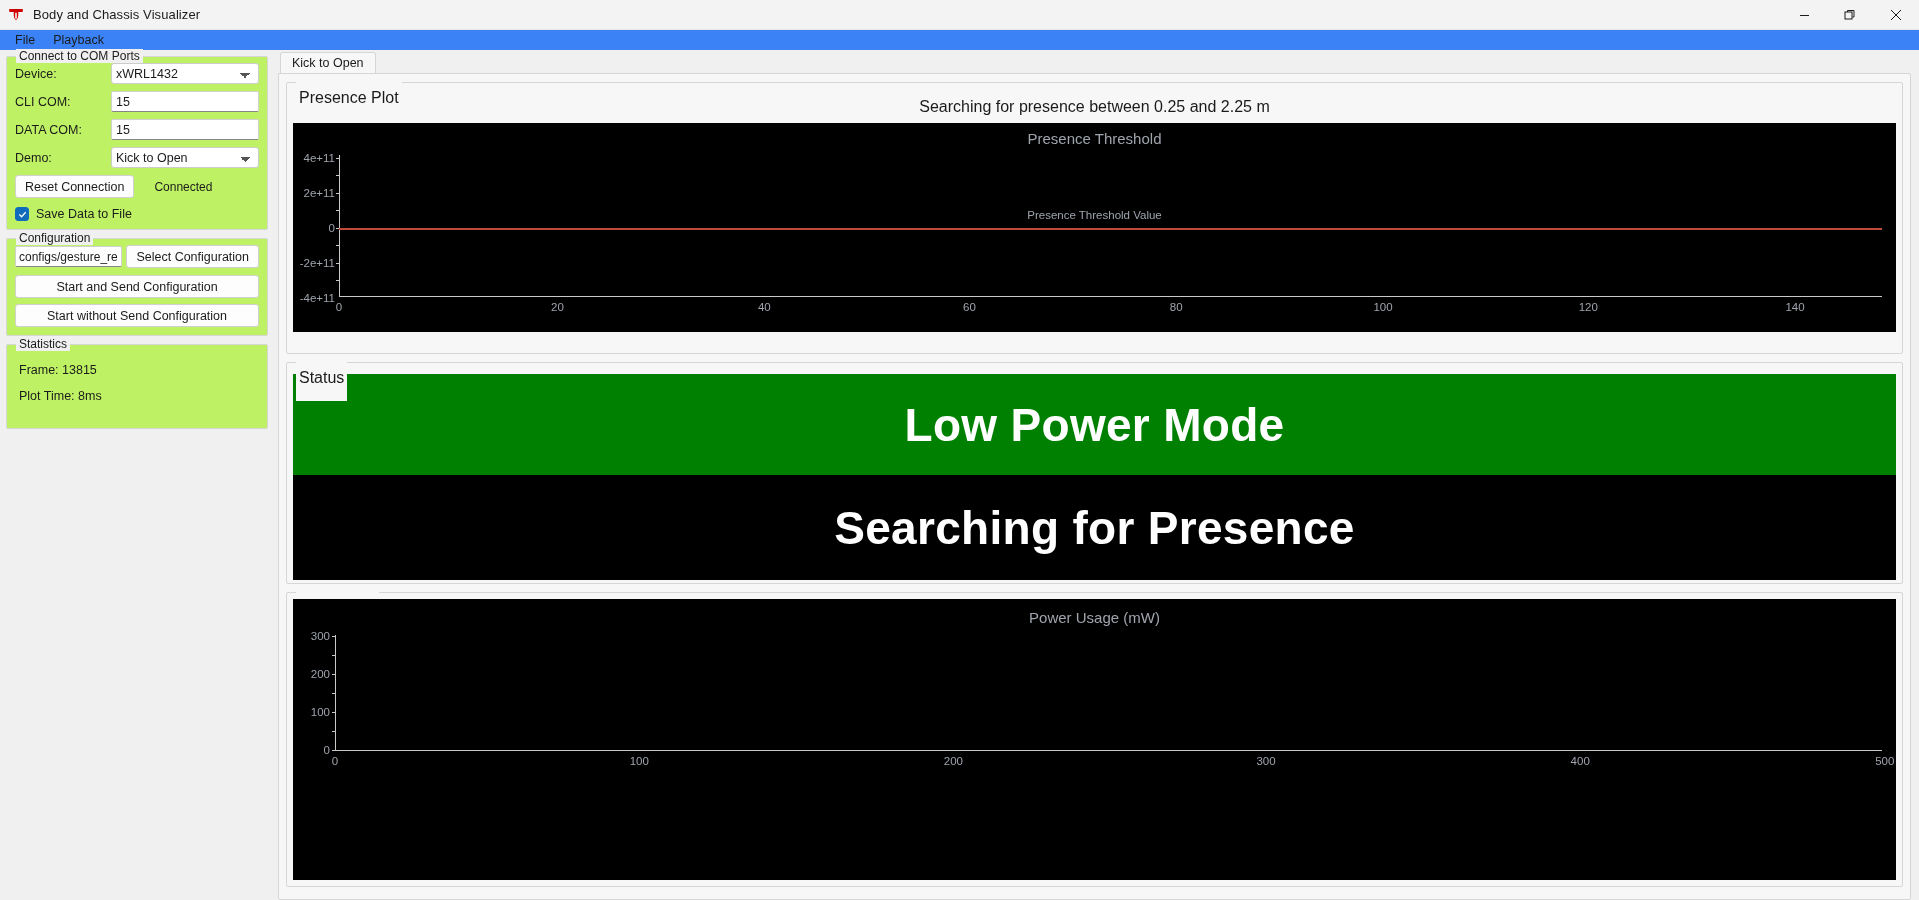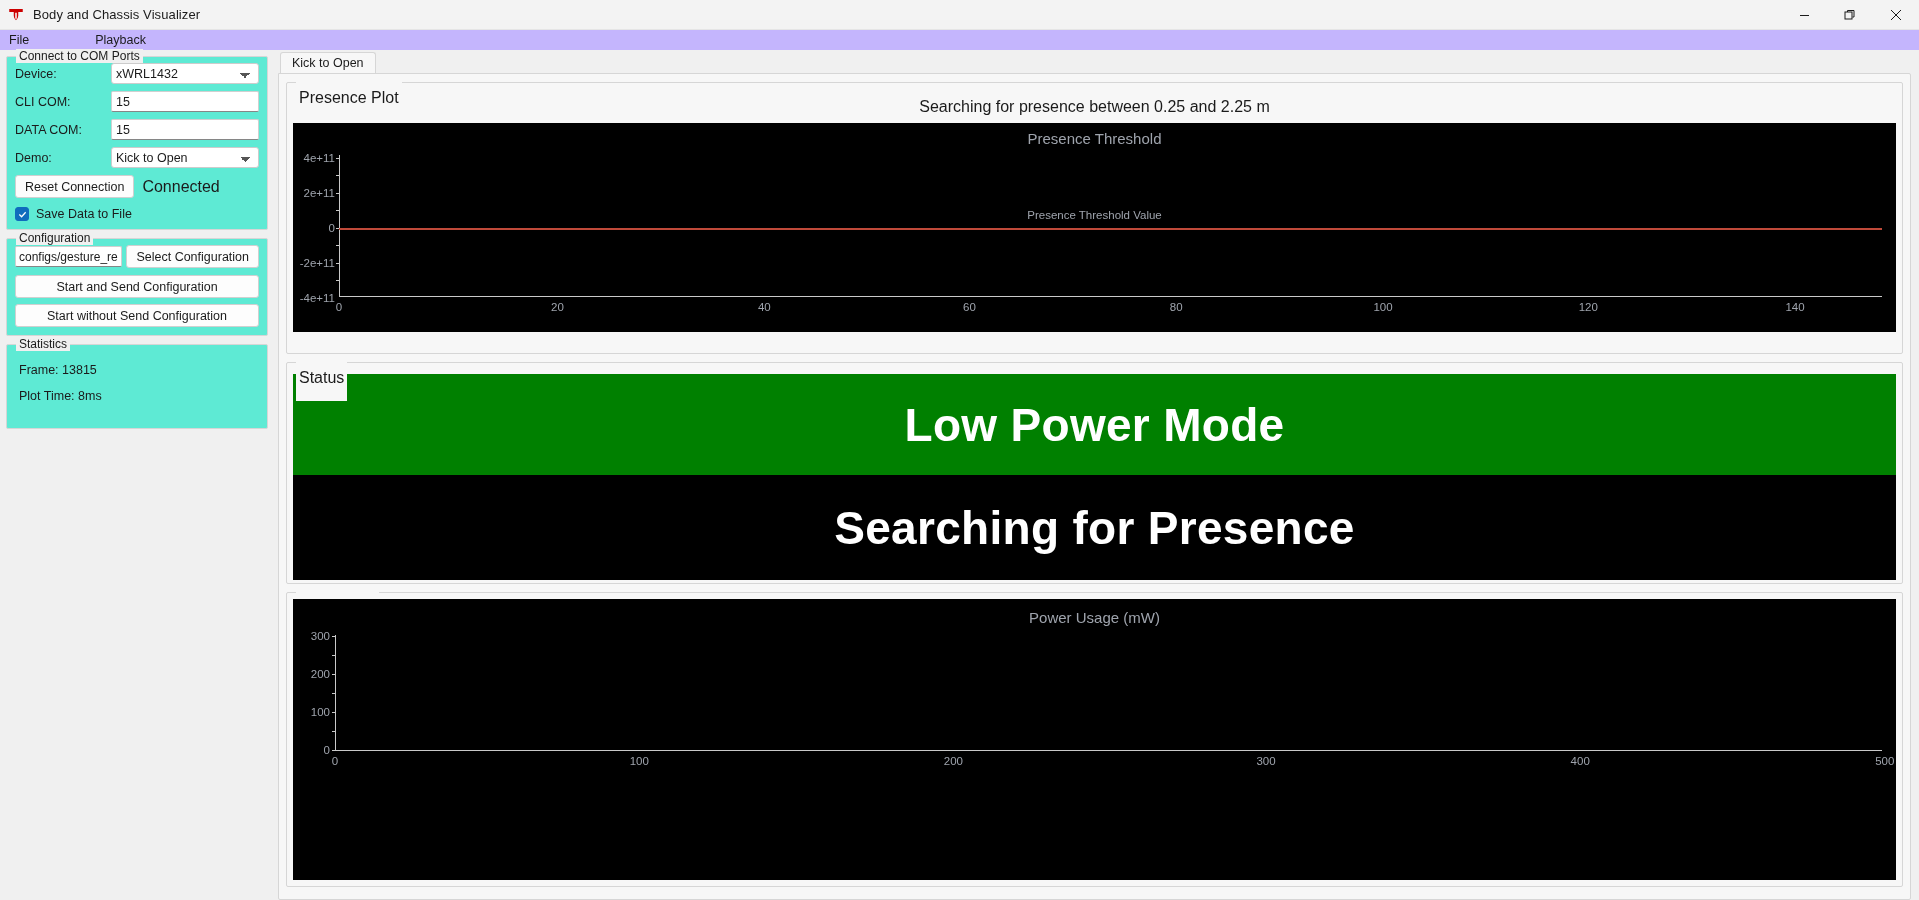--- a/index.html
+++ b/index.html
@@ -37,24 +37,24 @@
   .winbtn {
     width: 46px; height: 30px;
     display: flex; align-items: center; justify-content: center;
     color: #1b1b1b;
   }
   .winbtn svg { display: block; }
 
   
   #menubar {
     height: 20px;
-    background: #c4b5fd;
+    background: #3b82f6;
     display: flex; align-items: center;
+    padding-left: 6px;
     border-bottom: 0;
-    gap: 48px;
   }
   .menu-item {
     font-size: 12.5px;
     color: #1b1b1b;
     padding: 1px 9px;
   }
 
   
   #main {
     display: flex;
@@ -72,21 +72,21 @@
     min-width: 0;
   }
 
   
   .groupbox {
     border: 1px solid #d6d6d6;
     border-radius: 2px;
     margin-bottom: 8px;
     padding: 6px 8px 8px 8px;
     position: relative;
-    background: #5eead4;
+    background: #bef264;
   }
   .groupbox > .gb-title {
     position: absolute;
     top: -8px; left: 9px;
     background: #f0f0f0;
     padding: 0 3px;
     font-size: 12px;
     color: #1b1b1b;
     line-height: 14px;
   }
@@ -139,23 +139,23 @@
     color: #1b1b1b;
     background: #fdfdfd;
     border: 1px solid #d0d0d0;
     border-radius: 3px;
     height: 23px;
     padding: 0 9px;
   }
   button.btn.wide { width: 100%; margin-bottom: 6px; }
 
   .status-inline {
-    font-size: 16px;
-    color: #1b1b1b;
-    margin-left: 8px;
+    font-size: 12px;
+    color: #1b1b1b;
+    margin-left: 20px;
   }
 
   .checkrow { display: flex; align-items: center; margin-top: 9px; }
   .cbox {
     width: 14px; height: 14px;
     border-radius: 3px;
     background: #0f6cbd;
     border: 1px solid #0f6cbd;
     display: flex; align-items: center; justify-content: center;
     margin-right: 7px;

